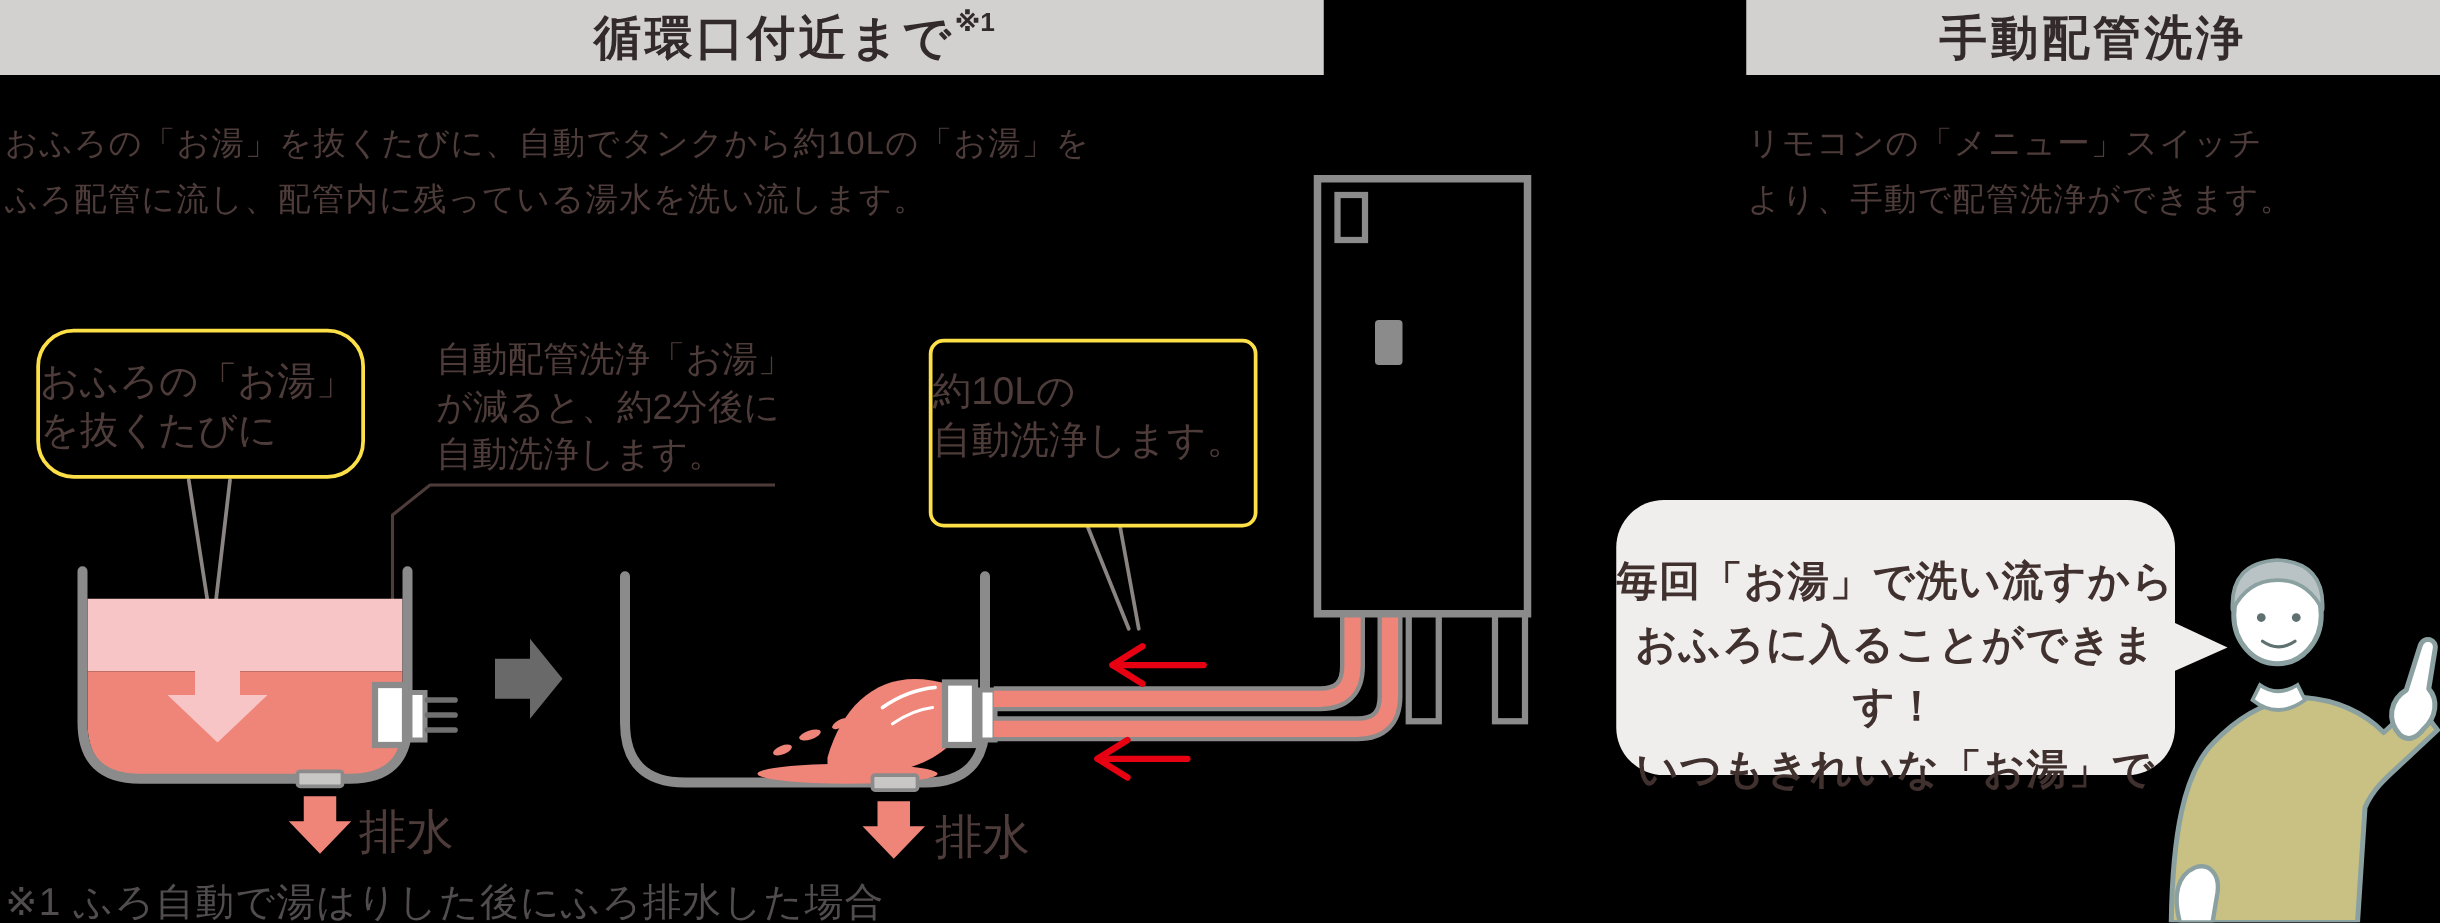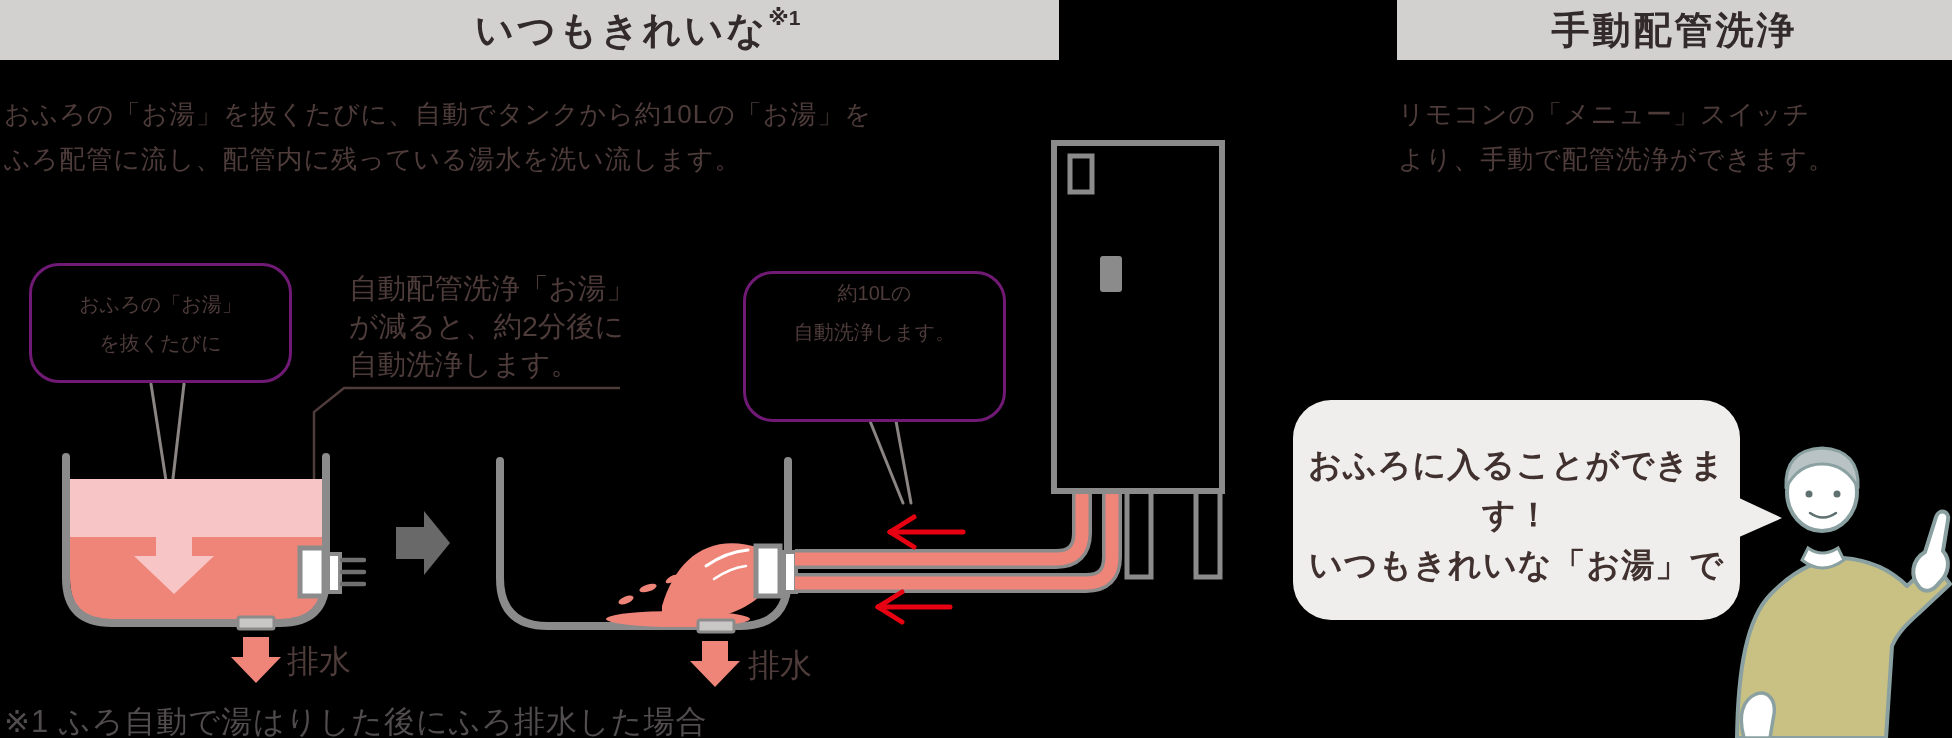--- a/index.html
+++ b/index.html
@@ -12,25 +12,25 @@
   .hbar{position:absolute;top:0;height:60px;background:#d3d1d0;display:flex;align-items:center;}
   .hbar-left{left:0;width:1059px;}
   .hbar-right{left:1397px;width:555px;justify-content:center;}
   .hbar .title{font-size:38px;font-weight:bold;color:#322a2b;letter-spacing:3px;}
   .hbar-left .title{margin-left:475px;}
   .hbar sup{font-size:21px;font-weight:bold;color:#322a2b;vertical-align:18px;letter-spacing:0;}
   
   .para{font-size:26px;line-height:45px;color:#4e3c3a;letter-spacing:1px;}
   
   .obubble{
-    position:absolute;border:3px solid #701a75;border-radius:30px;background:#000;
-    color:#4e3c3a;text-align:center;font-size:20px;line-height:39px;box-sizing:border-box;
+    position:absolute;border:3px solid #fde047;border-radius:30px;background:#000;
+    color:#4e3c3a;text-align:left;font-size:31px;line-height:39px;box-sizing:border-box;
   }
   .caption{font-size:28.5px;line-height:38px;color:#4e3c3a;}
-  .drainlabel{font-size:32px;color:#4e3c3a;}
+  .drainlabel{font-size:38px;color:#4e3c3a;}
   .footnote{font-size:31px;color:#514c4d;letter-spacing:1px;}
   
   .benefit{
     position:absolute;left:1293px;top:400px;width:447px;height:220px;border-radius:38px;
     background:#efeeed;color:#40312f;text-align:center;font-size:33px;line-height:50px;
     font-weight:bold;box-sizing:border-box;padding-top:40px;letter-spacing:1px;
   }
   svg{position:absolute;left:0;top:0;}
 </style>
 </head>
@@ -131,21 +131,21 @@
       <path d="M1786,488 Q1784,450 1822,448 Q1860,450 1858,488 Q1846,464 1822,464 Q1798,464 1786,488 Z" fill="#b9c3c5" stroke="#8ba1a1" stroke-width="3" stroke-linejoin="round"></path>
       <circle cx="1809" cy="494" r="3.5" fill="#5f7070"></circle>
       <circle cx="1837" cy="494" r="3.5" fill="#5f7070"></circle>
       <path d="M1810,513 Q1823,522 1836,513" fill="none" stroke="#5f7070" stroke-width="2.5" stroke-linecap="round"></path>
       <path d="M1920,588 C1909,576 1912,560 1925,552 L1936,517 C1939,508 1950,511 1948,520 L1943,551
            C1951,560 1949,574 1939,583 C1933,591 1926,593 1920,588 Z" fill="#ffffff" stroke="#8ba1a1" stroke-width="4" stroke-linejoin="round"></path>
     </g>
   </svg>
 
   <div class="hbar hbar-left">
-    <div class="title"><span>いつもきれいな</span><sup>※1</sup></div>
+    <div class="title"><span>循環口付近まで</span><sup>※1</sup></div>
   </div>
   <div class="hbar hbar-right">
     <div class="title">手動配管洗浄</div>
   </div>
 
   <div class="abs para" style="left:4px;top:92px;">
     <div>おふろの「お湯」を抜くたびに、自動でタンクから約10Lの「お湯」を</div>
     <div>ふろ配管に流し、配管内に残っている湯水を洗い流します。</div>
   </div>
 
@@ -158,28 +158,29 @@
     <div>おふろの「お湯」</div>
     <div>を抜くたびに</div>
   </div>
 
   <div class="abs caption" style="left:349px;top:269px;">
     <div>自動配管洗浄「お湯」</div>
     <div>が減ると、約2分後に</div>
     <div>自動洗浄します。</div>
   </div>
 
-  <div class="obubble" style="left:743px;top:271px;width:263px;height:151px;border-radius:30px;">
+  <div class="obubble" style="left:743px;top:271px;width:263px;height:151px;padding-top:19px;border-radius:12px;">
     <div>約10Lの</div>
     <div>自動洗浄します。</div>
   </div>
 
   <div class="abs drainlabel" style="left:287px;top:640px;">排水</div>
   <div class="abs drainlabel" style="left:748px;top:644px;">排水</div>
 
   <div class="abs footnote" style="left:4px;top:701px;">※1 ふろ自動で湯はりした後にふろ排水した場合</div>
 
   <div class="benefit">
+    <div>毎回「お湯」で洗い流すから</div>
     <div>おふろに入ることができます！</div>
     <div>いつもきれいな「お湯」で</div>
   </div>
 
 </div>
 
 </body></html>

